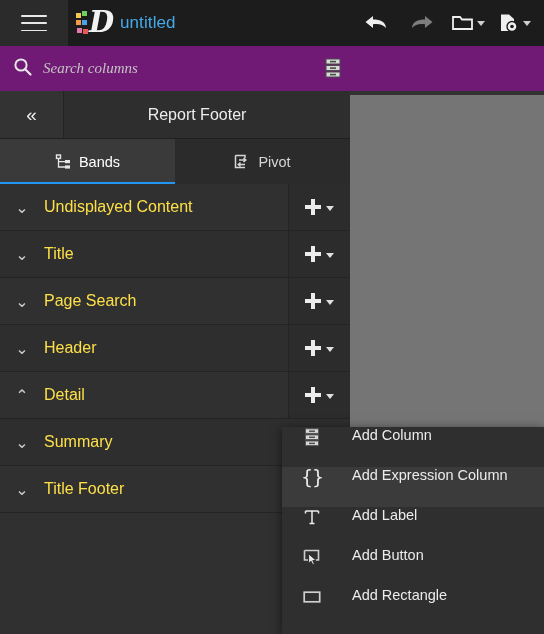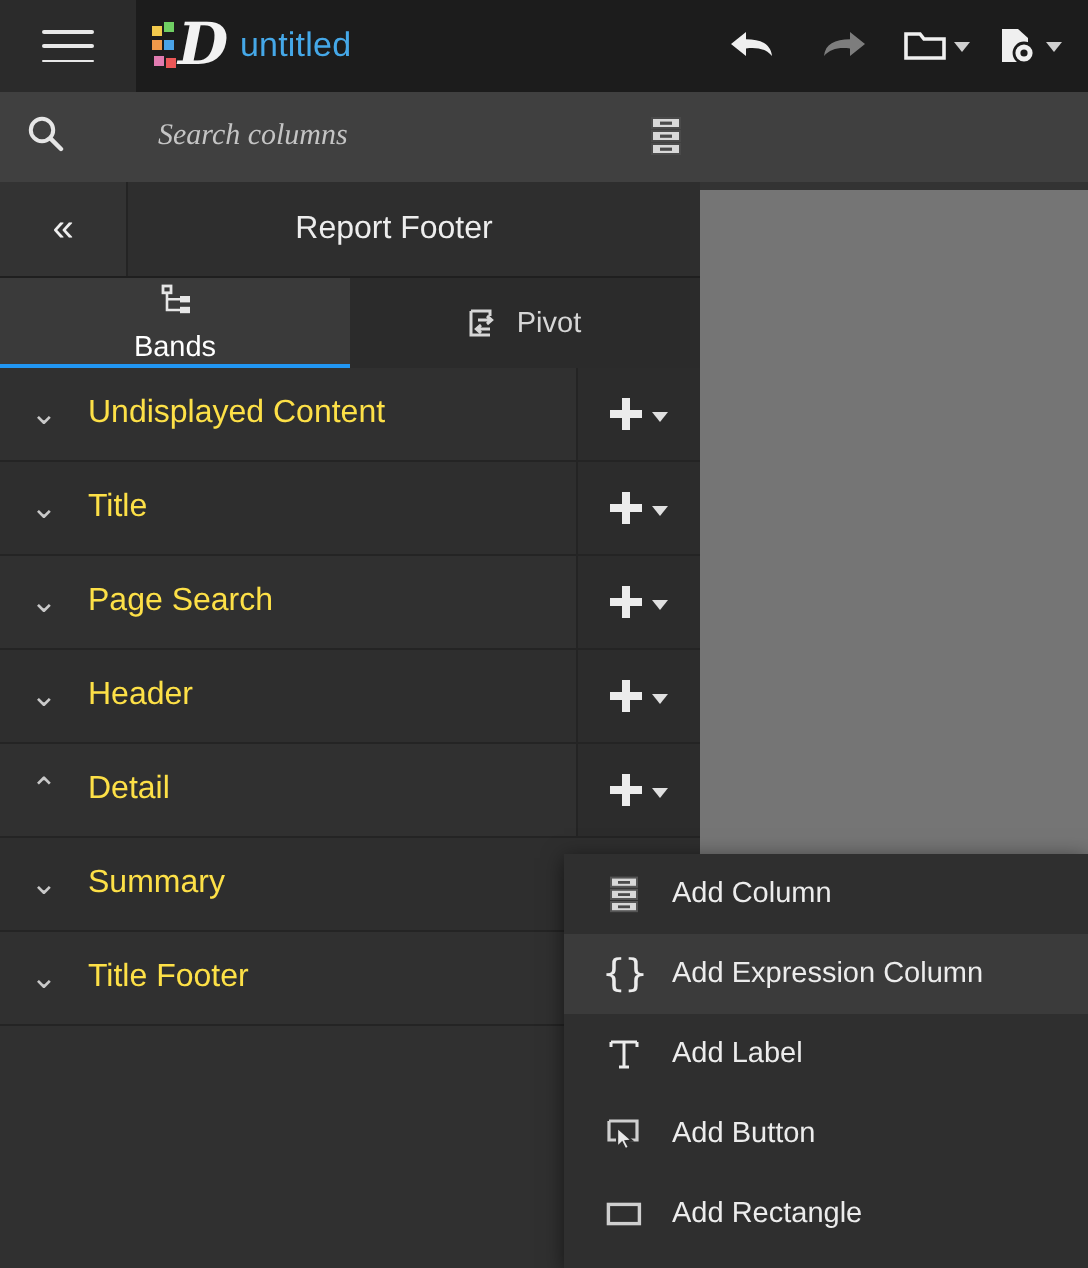--- a/index.html
+++ b/index.html
@@ -28,21 +28,21 @@
     font-family: "DejaVu Serif", serif; font-size: 29px; font-weight: bold;
     color: #f2f2f2; line-height: 32px; font-style: italic;
   }
   .apptitle { color: #45a8e8; font-size: 17px; margin-left: 4px; letter-spacing: .1px; }
 
   .toolbar { position: absolute; right: 8px; top: 0; height: 46px; display: flex; align-items: center; gap: 2px; }
   .tb-btn { width: 44px; height: 40px; display: flex; align-items: center; justify-content: center; cursor: pointer; position: relative; }
   .caret-sm { width: 0; height: 0; border-left: 4px solid transparent; border-right: 4px solid transparent; border-top: 5px solid #cfcfcf; margin-left: 3px; }
 
   
-  .searchrow { position: absolute; left: 0; top: 46px; width: 544px; height: 45px; background: #404040; display: flex; align-items: center; gap: 36px; }
+  .searchrow { position: absolute; left: 0; top: 46px; width: 544px; height: 45px; background: #701a75; display: flex; align-items: center; }
   .search-ico { margin-left: 13px; }
   .search-input {
     background: transparent; border: none; outline: none;
     color: #cfcfcf; font-family: "Liberation Serif", serif; font-style: italic; font-size: 15px;
     margin-left: 11px; width: 230px;
   }
   .search-input::placeholder { color: #c4c4c4; opacity: 1; }
   .db-btn { position: absolute; left: 322px; top: 11px; width: 22px; height: 22px; display: flex; align-items: center; justify-content: center; cursor: pointer; }
 
   
@@ -54,21 +54,21 @@
     background: #333333; border-right: 1px solid #242424;
     display: flex; align-items: center; justify-content: center; cursor: pointer;
     color: #efefef; font-size: 19px;
   }
   .panel-title { position: absolute; left: 64px; top: 0; right: 0; height: 47px; display: flex; align-items: center; justify-content: center;
     color: #ededed; font-size: 16px; padding-right: 20px; }
 
   .tabs { position: relative; height: 45px; background: #2b2b2b; display: flex; }
   .tab { flex: 1; display: flex; align-items: center; justify-content: center; gap: 8px;
          color: #d6d6d6; font-size: 14.5px; cursor: pointer; position: relative; }
-  .tab.active { background: #3a3a3a; color: #ffffff; flex-direction: column; }
+  .tab.active { background: #3a3a3a; color: #ffffff; }
   .tab.active::after { content: ""; position: absolute; left: 0; right: 0; bottom: 0; height: 2.5px; background: #2196f3; }
 
   .bandlist { position: relative; background: #303030; }
   .band-row { position: relative; height: 47px; display: flex; align-items: center;
               background: #303030; border-bottom: 1px solid #242424; cursor: pointer; }
   .band-row.alt { background: #2e2e2e; }
   .band-chev { width: 44px; display: flex; align-items: center; justify-content: center; color: #c9c9c9; }
   .band-label { color: #fde047; font-size: 16px; flex: 1; }
   .plus-cell { position: absolute; right: 0; top: 0; width: 62px; height: 46px;
                display: flex; align-items: center; justify-content: center;
@@ -80,21 +80,21 @@
   .plus-caret { width: 0; height: 0; border-left: 4.5px solid transparent; border-right: 4.5px solid transparent;
                 border-top: 5.5px solid #e0e0e0; margin-left: 5px; margin-top: 3px; }
 
   
   .canvas { position: absolute; left: 350px; top: 95px; width: 194px; height: 539px; background: #757575; }
   .canvas-strip { position: absolute; left: 350px; top: 91px; width: 194px; height: 4px; background: #333333; }
 
   
   .ctxmenu { position: absolute; left: 282px; top: 427px; width: 262px; height: 207px;
              background: #2f2f2f; box-shadow: 0 2px 10px rgba(0,0,0,.55); }
-  .ctx-item { height: 40px; display: flex; align-items: center; padding-left: 20px; gap: 14px;
+  .ctx-item { height: 40px; display: flex; align-items: flex-start; padding-left: 20px; gap: 30px;
               color: #ececec; font-size: 14.5px; cursor: pointer; }
   .ctx-item.hl { background: #3b3b3b; }
   .ctx-ico { width: 20px; height: 20px; display: flex; align-items: center; justify-content: center; flex-shrink: 0; }
 
   .brace { font-family: "DejaVu Sans", sans-serif; font-size: 19px; color: #ececec; line-height: 1; letter-spacing: -1px; }
 </style>
 </head>
 <body>
 
 <div id="app">

